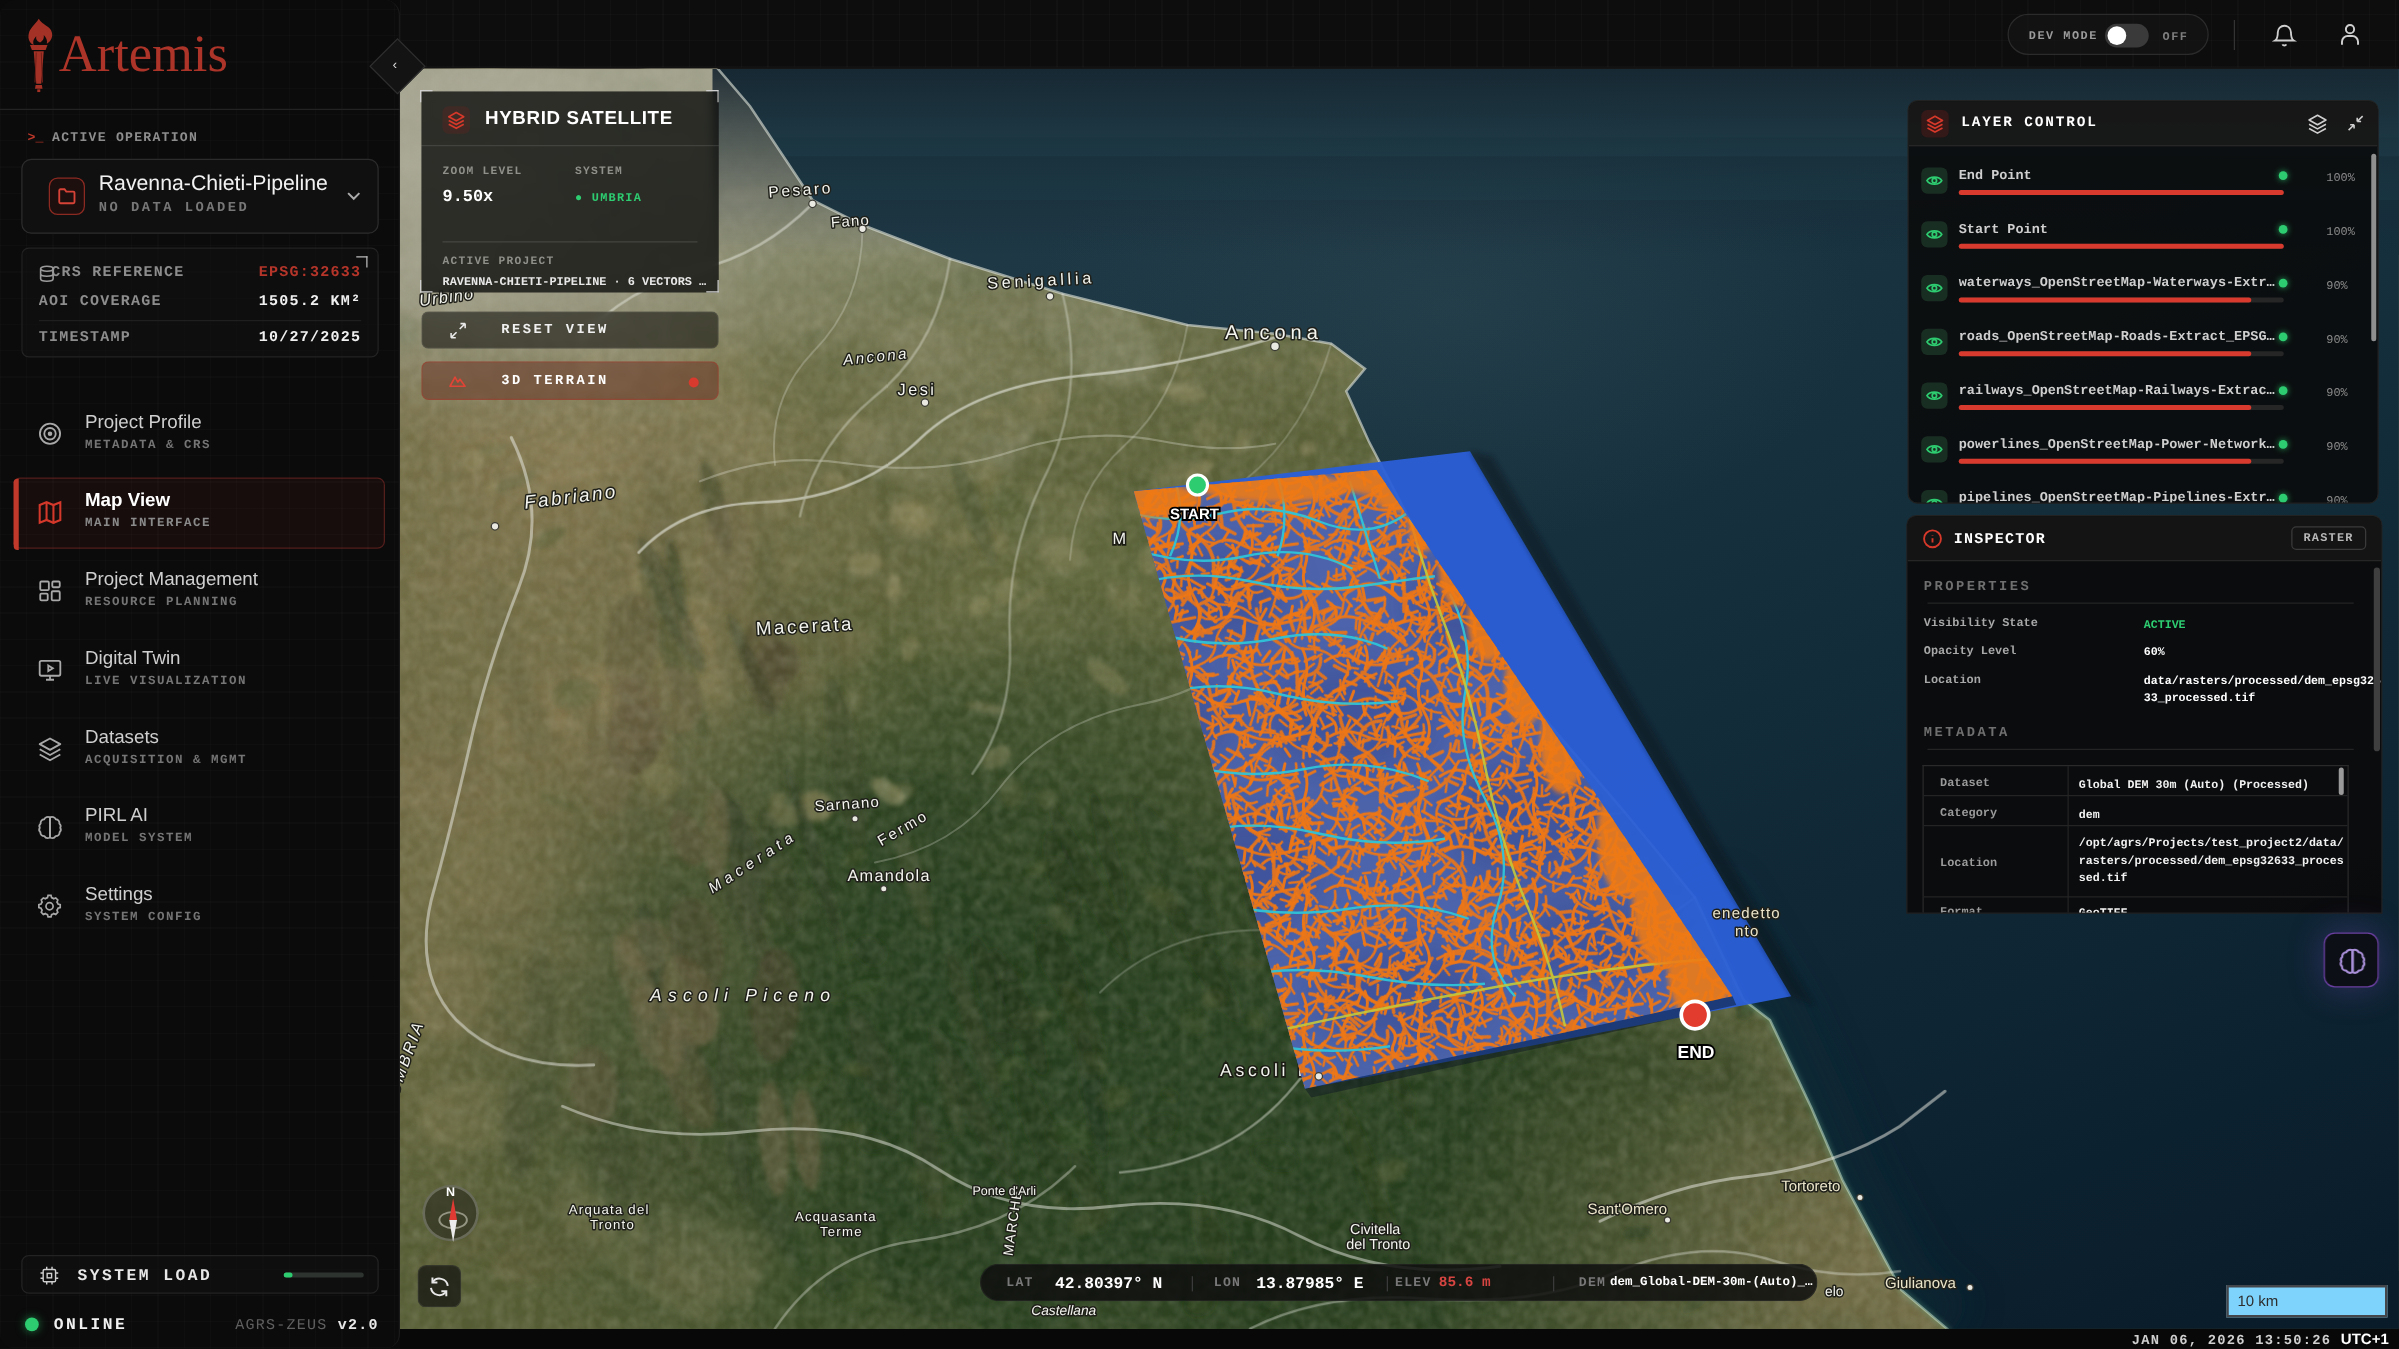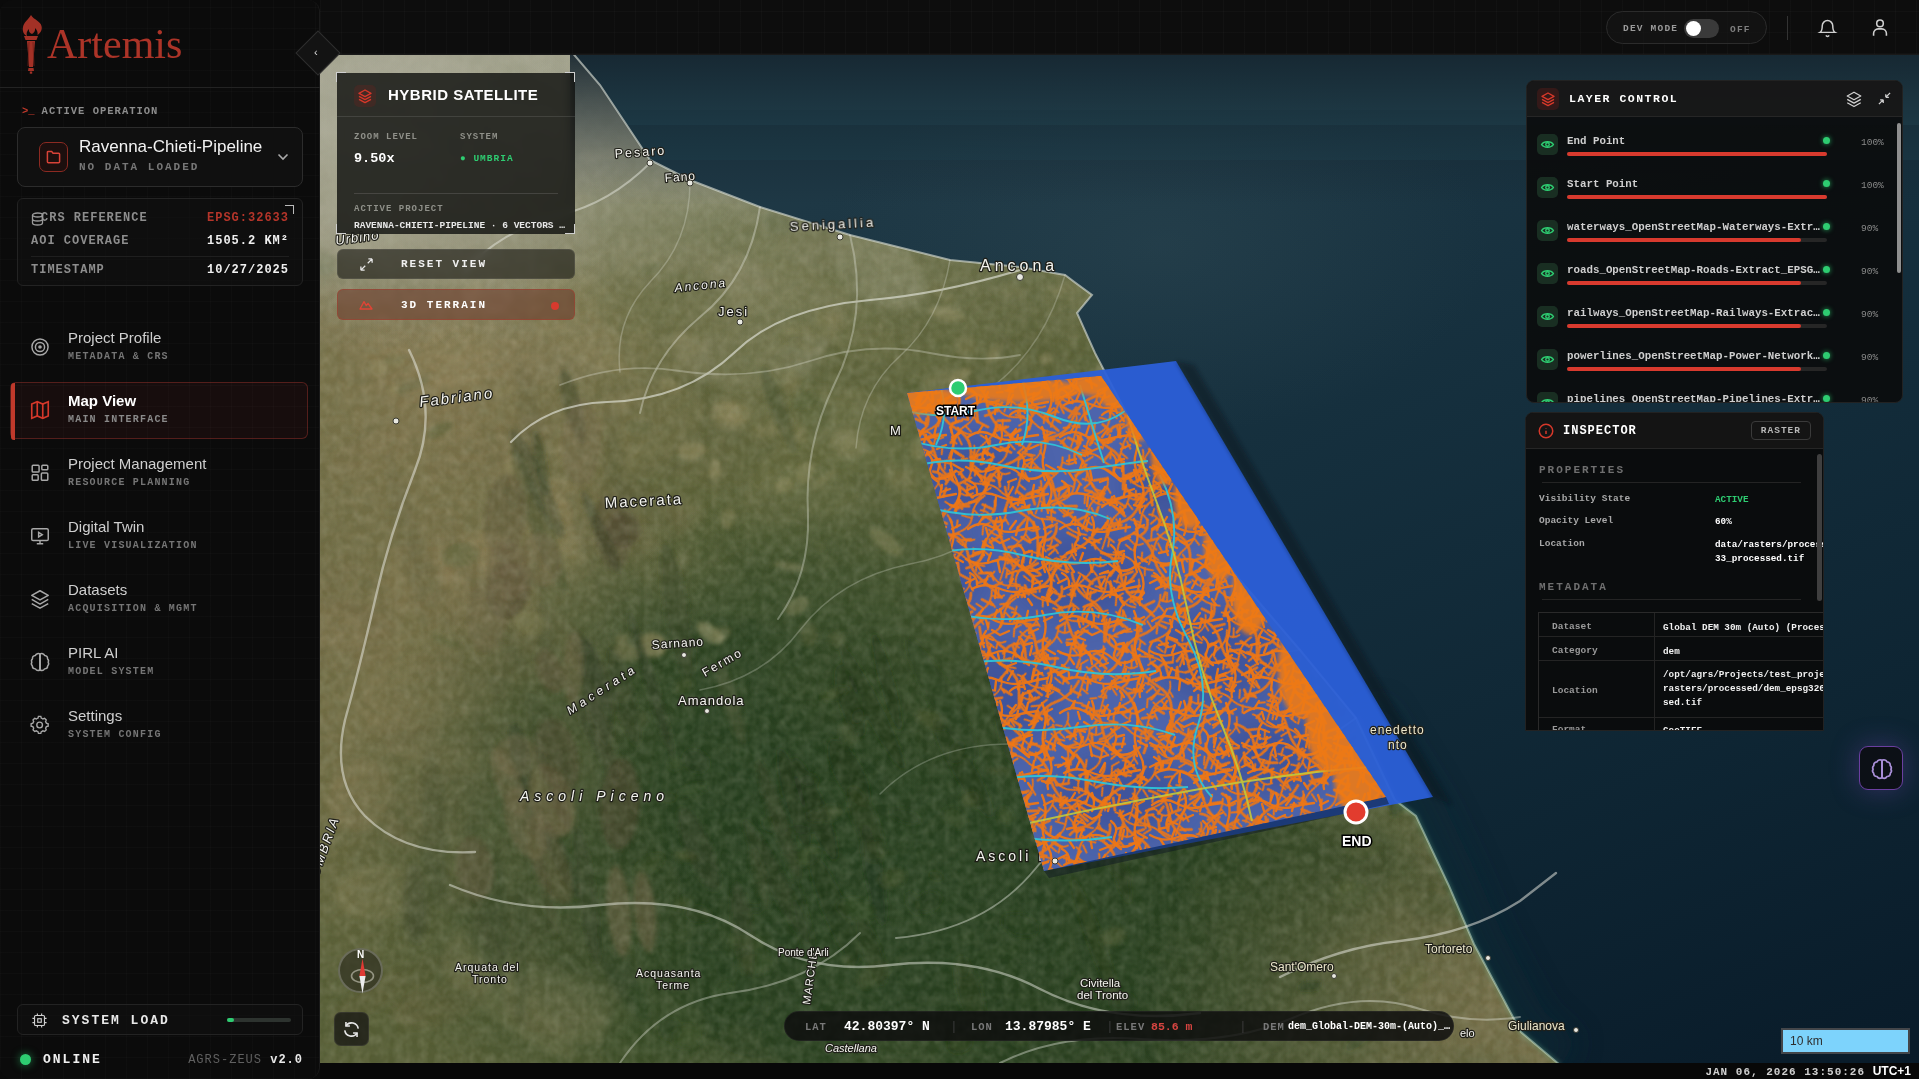--- a/index.html
+++ b/index.html
@@ -97,21 +97,21 @@
 .lrow { position:absolute; left:0; width:377px; height:43px; }
 .lrow .eye { position:absolute; left:10px; top:4px; width:21px; height:21px; background:rgba(30,55,40,0.8); border-radius:5px; }
 .lrow .nm { position:absolute; left:40px; top:5px; font-size:10.8px; color:#cfcfcf; font-weight:bold; white-space:nowrap; }
 .lrow .gd { position:absolute; left:296px; top:7px; width:7px; height:7px; border-radius:50%; background:#2ecc71; box-shadow:0 0 5px rgba(46,204,113,0.8); }
 .lrow .pc { position:absolute; left:316px; top:7px; font-size:9.5px; color:#8a8a8a; font-weight:normal;margin-left:18px; }
 .lrow .sl { position:absolute; left:40px; top:22px; width:260px; height:4px; background:#262626; border-radius:2px; }
 .lrow .sl i { position:absolute; left:0; top:0; height:4px; background:#d83a2e; border-radius:2px; }
 #lc-scroll { position:absolute; right:1px; top:42px; width:4px; height:150px; background:#8f8f8f; border-radius:2px; }
 
 
-#inspector { left:1525px; top:412px; width:299px; height:319px; background:rgba(10,10,10,0.92); border:1px solid #222; border-radius:8px 8px 0 0; overflow:hidden; }
+#inspector { left:1525px; top:412px; width:381px; height:319px; background:rgba(10,10,10,0.92); border:1px solid #222; border-radius:8px 8px 0 0; overflow:hidden; }
 #inspector .hdr { position:absolute; left:0; top:0; width:100%; height:36px; background:rgba(22,22,22,0.9); border-bottom:1px solid #262626; }
 #inspector .title { position:absolute; left:37px; top:11px; font-size:12px; color:#fff; font-weight:bold; letter-spacing:1px; }
 #inspector .badge { position:absolute; right:12px; top:8px; padding:3px 9px; border:1px solid #3a3a3a; border-radius:4px; font-size:9.5px; color:#b8b8b8; font-weight:bold; letter-spacing:1px; }
 #inspector .sect { position:absolute; left:13px; font-size:11px; color:#6f6f6f; font-weight:bold; letter-spacing:2px; }
 #inspector .sdiv { position:absolute; left:16px; right:22px; height:1px; background:#242424; }
 .prow-l { position:absolute; left:13px; font-size:9.5px; color:#a8a8a8; font-weight:bold; }
 .prow-v { position:absolute; left:189px; font-size:9.3px; color:#fff; font-weight:bold; line-height:14px; }
 #meta-table { position:absolute; left:12px; top:199px; width:341px; height:121px; border:1px solid #2a2a2a; border-bottom:none; }
 .mt-row { position:absolute; left:0; width:100%; border-bottom:1px solid #242424; }
 .mt-l { position:absolute; left:13px; font-size:9.5px; color:#9a9a9a; font-weight:bold; }

